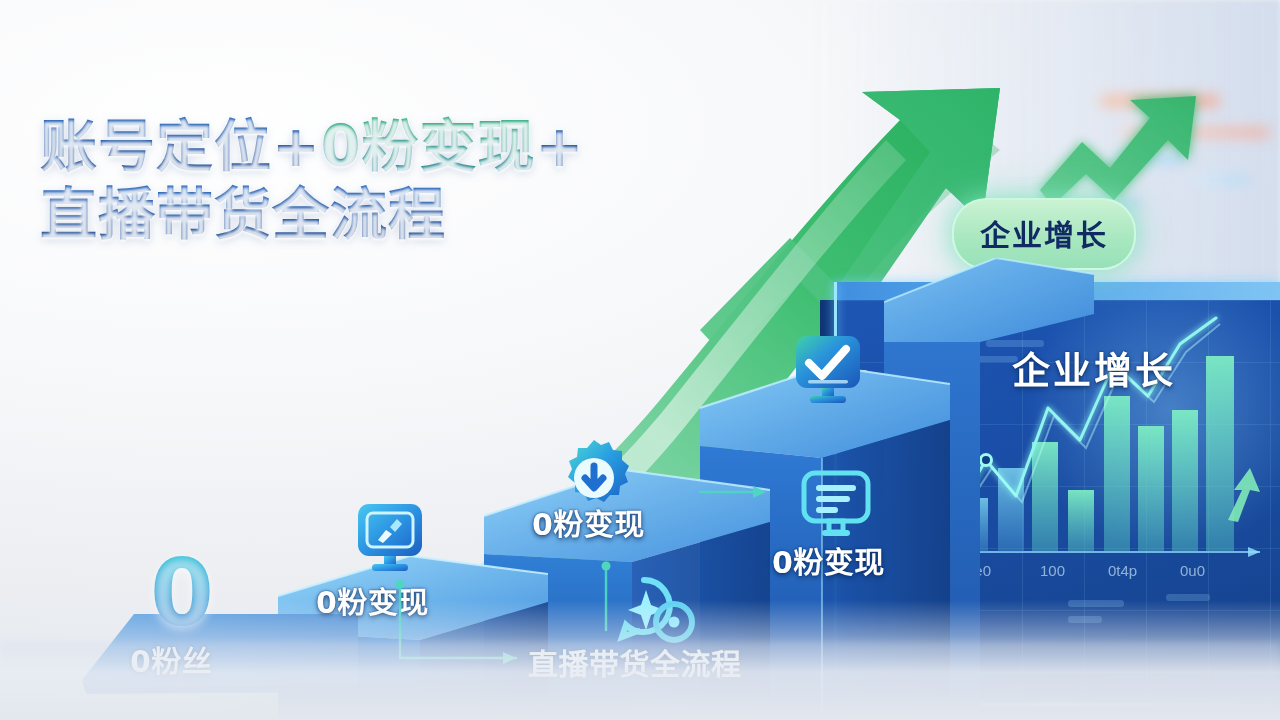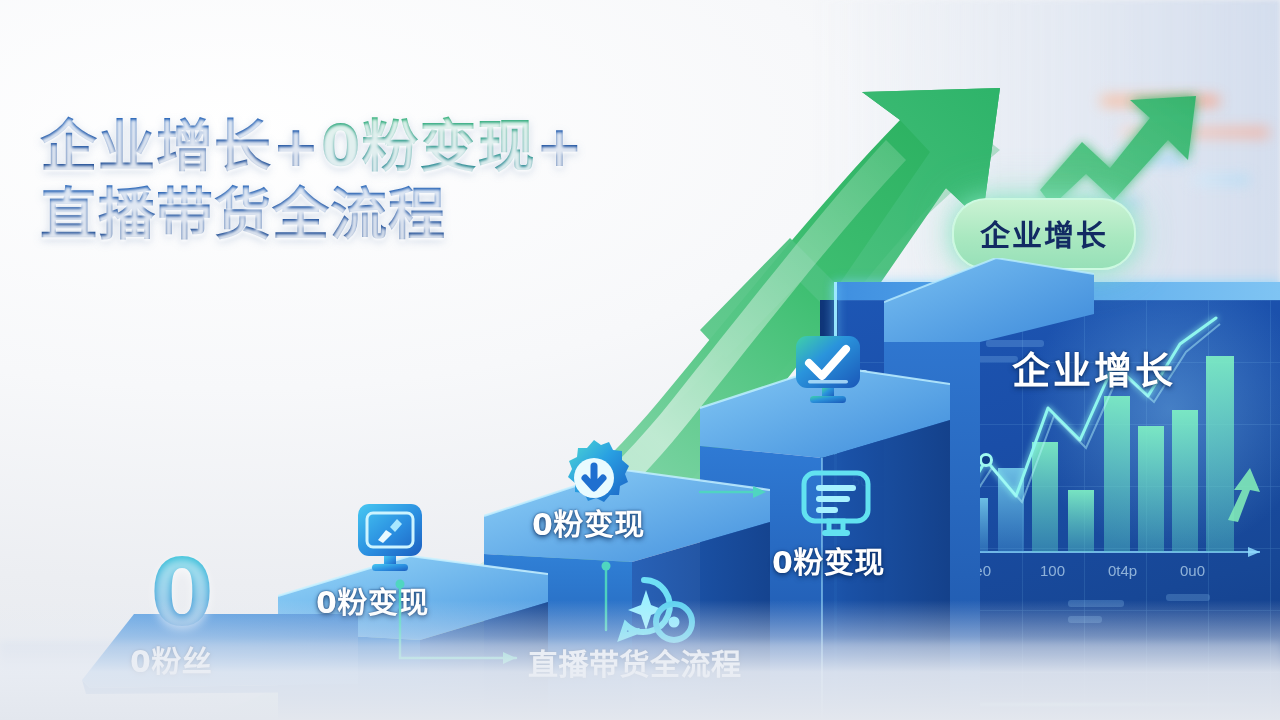--- a/index.html
+++ b/index.html
@@ -172,21 +172,21 @@
              C 596 624, 420 706, 290 720 Z" fill="url(#gArrow)"></path>
 
     <path d="M700 330 L 790 238 L 838 286 L 930 152 L 900 120 L 862 92 L 1000 88 L 982 222 L 946 188 L 848 330 L 800 282 L 726 358 Z" fill="url(#gArrow2)" opacity=".95"></path>
 
     <path d="M255 706 C 400 646, 560 540, 672 400 C 752 300, 820 212, 886 140 L 906 160 C 838 232, 772 318, 692 418 C 578 562, 414 676, 278 716 Z" fill="url(#gArrowHi)"></path>
 
     <path d="M1040 190 L 1082 142 L 1110 168 L 1150 118 L 1130 100 L 1196 96 L 1188 160 L 1168 140 L 1114 200 L 1086 174 L 1052 206 Z" fill="url(#gArrow2)" opacity=".95" filter="url(#softGlow)"></path>
   </svg>
 
   <div class="title">
-    <span class="ln"><span class="t-navy">企业增长+</span><span class="t-green">0粉变现</span><span class="t-navy">+</span></span>
+    <span class="ln"><span class="t-navy">账号定位+</span><span class="t-green">0粉变现</span><span class="t-navy">+</span></span>
     <span class="ln"><span class="t-navy">直播带货全流程</span></span>
   </div>
 
   <div class="panel-top"></div>
   <div class="panel">
     <div class="grid"></div>
     <div class="sheen"></div>
 
     <svg class="chart-svg" width="444" height="420" viewBox="0 0 444 420" xmlns="http://www.w3.org/2000/svg">
       <defs>

